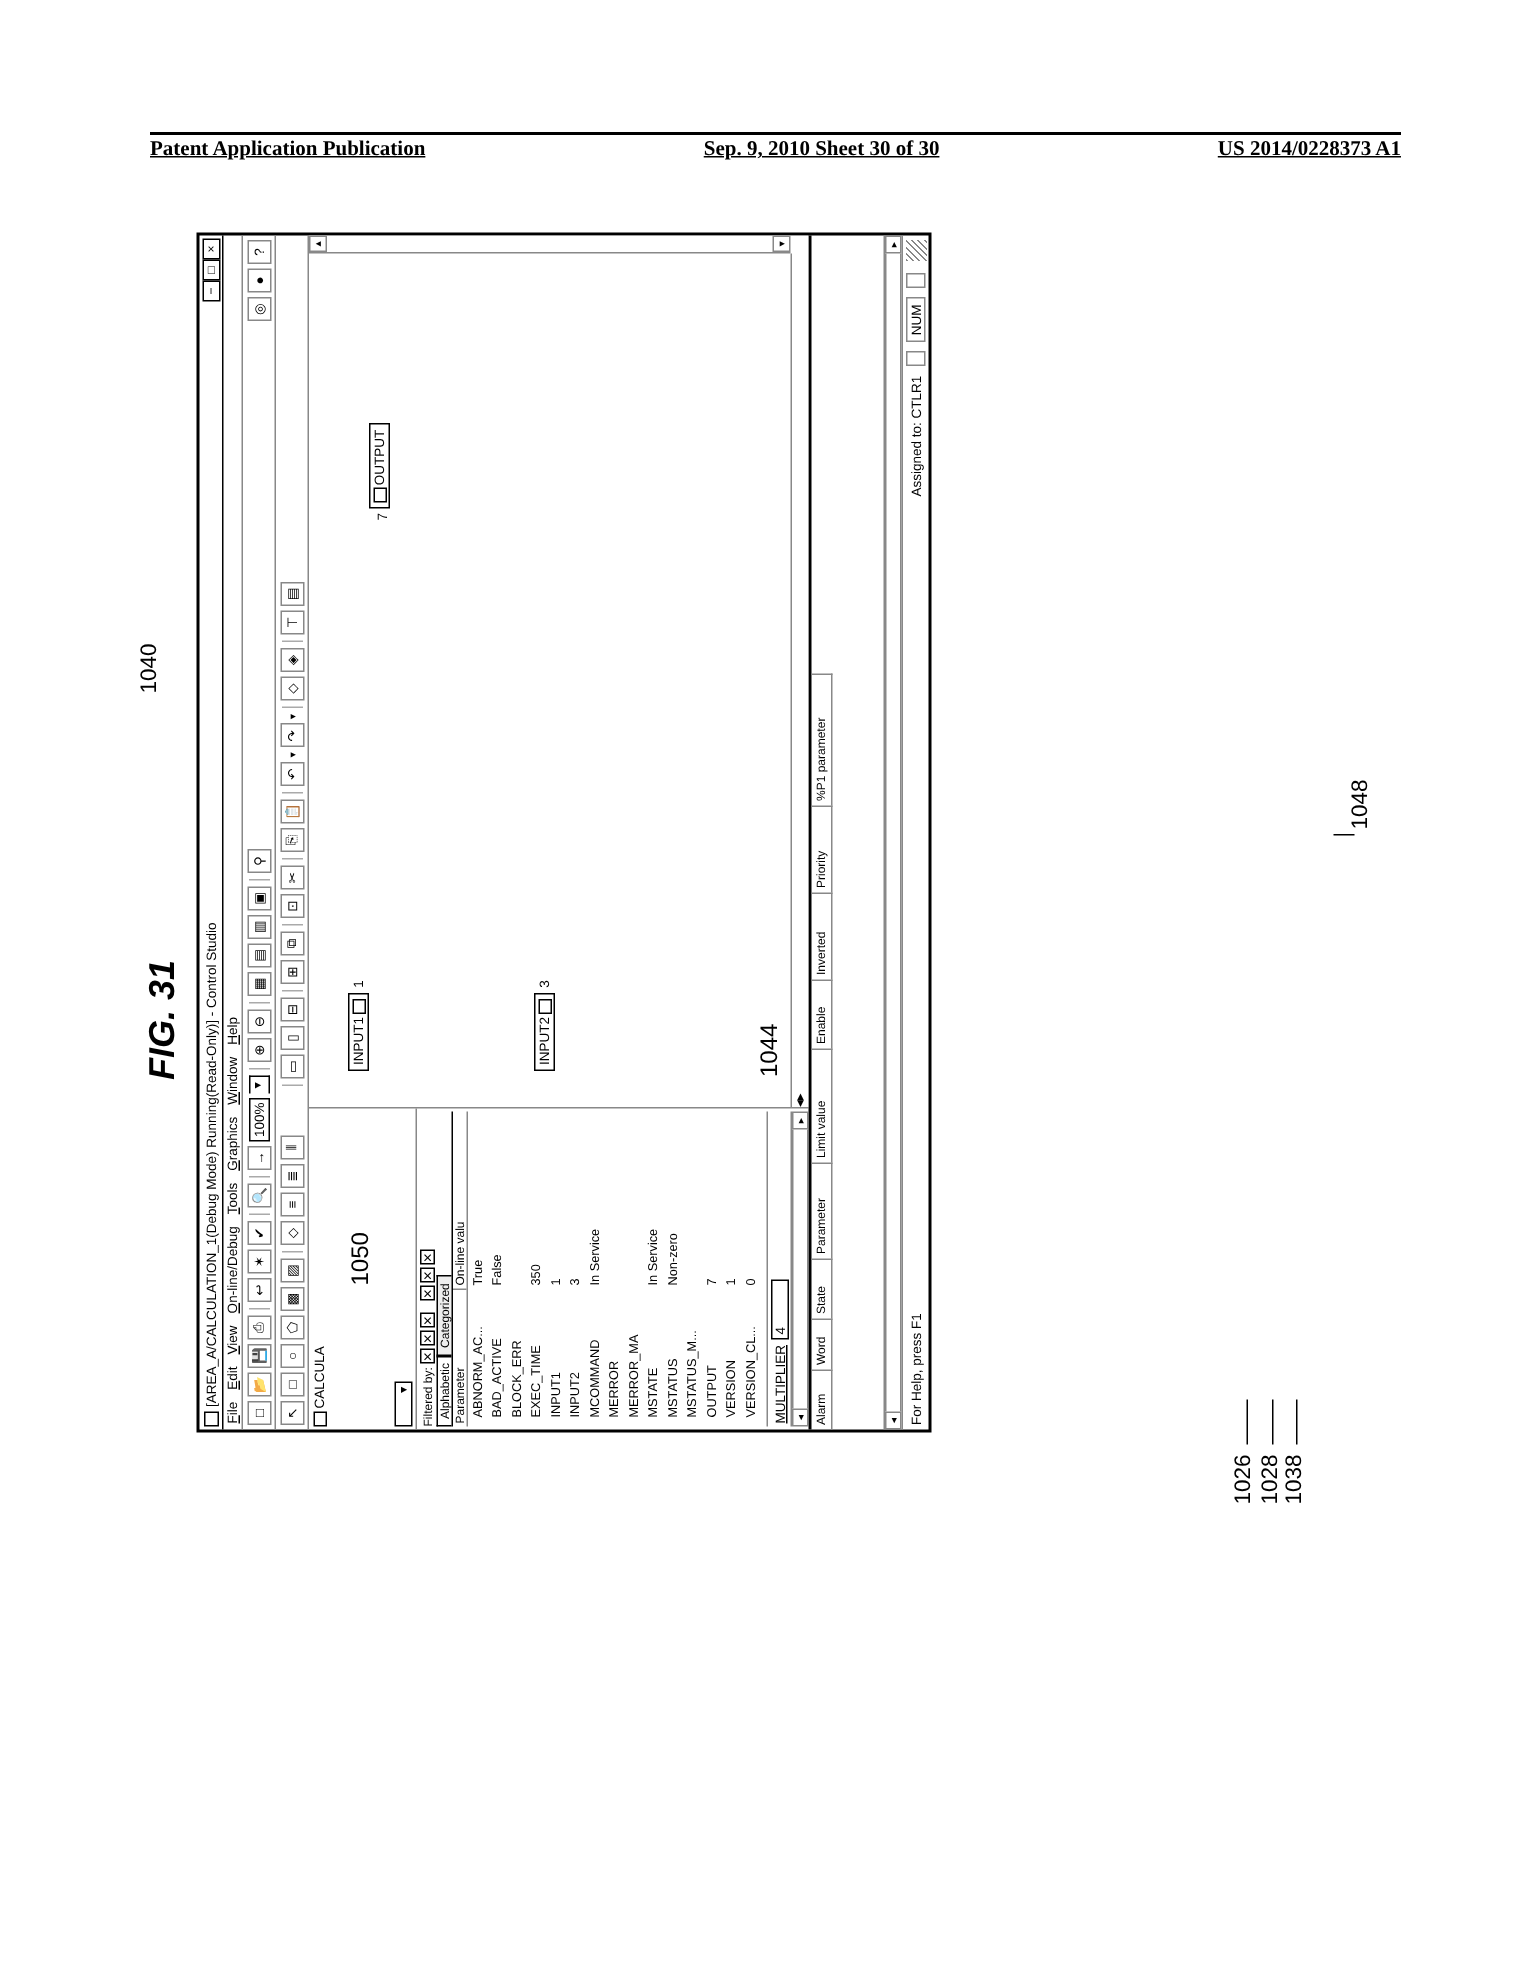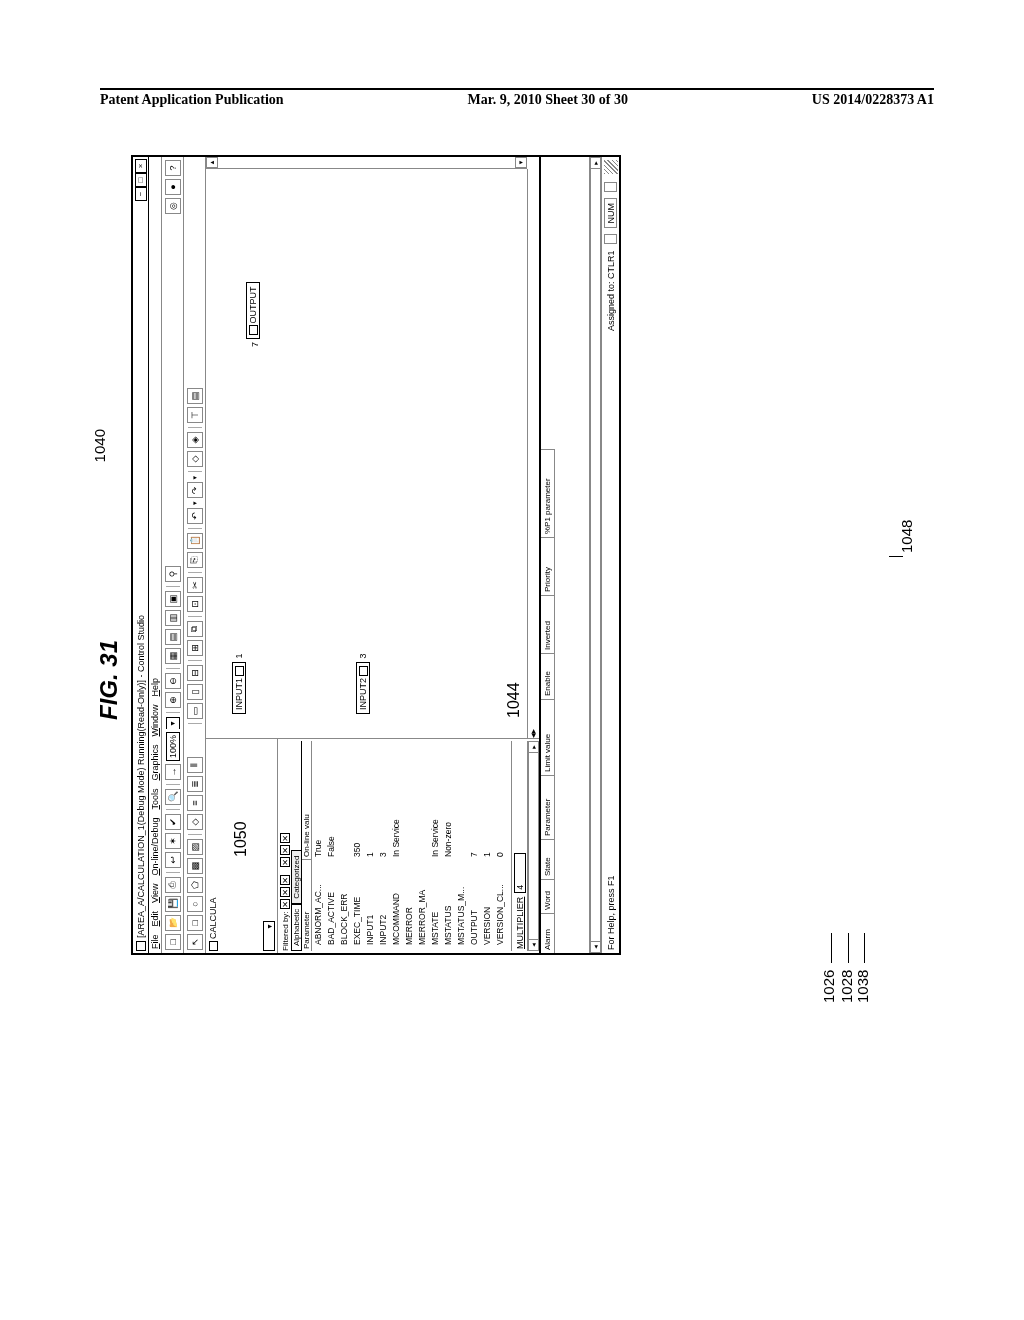--- a/index.html
+++ b/index.html
@@ -14,20 +14,21 @@
     position: absolute;
     top: 88px;
     left: 100px;
     right: 90px;
     border-top: 2px solid #000;
     padding-top: 2px;
     display: flex;
     justify-content: space-between;
     font-size: 14px;
     font-weight: bold;
+    text-decoration: underline;
   }
   .figure-wrap {
     position: absolute;
     top: 280px;
     left: 220px;
     width: 550px;
     height: 800px;
     transform: rotate(-90deg);
     transform-origin: center center;
   }
@@ -122,21 +123,21 @@
   .co-1028 { bottom: 40px; left: -48px; }
   .co-1038 { bottom: 24px; left: -48px; }
   .co-1048 { bottom: -20px; left: 402px; }
   .leader { position: absolute; background: #000; height: 1px; }
 </style>
 </head>
 <body>
 
 <div class="page-header">
   <span>Patent Application Publication</span>
-  <span>Mar. 9, 2010  Sheet 30 of 30</span>
+  <span>Sep. 9, 2010  Sheet 30 of 30</span>
   <span>US 2014/0228373 A1</span>
 </div>
 
 <div class="figure-wrap">
 
   <div class="fig-label">FIG. 31</div>
 
   <div class="outer-callouts co-1040" style="top:-4px; left:auto; right:24px;">1040</div>
 
   <div class="app-window">

